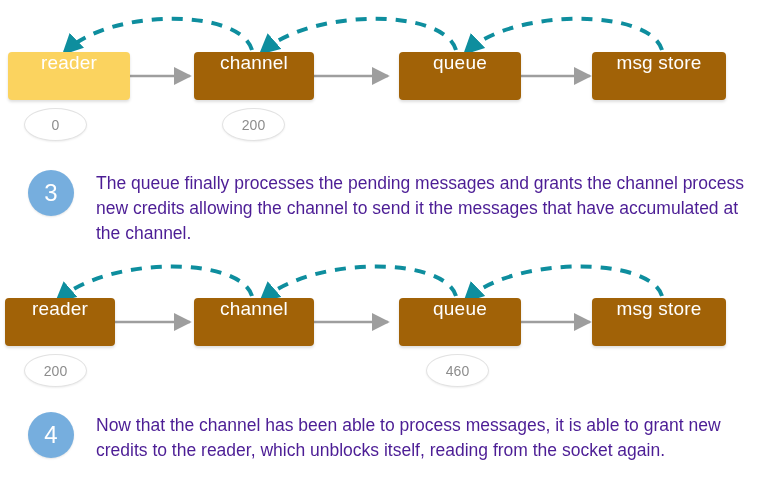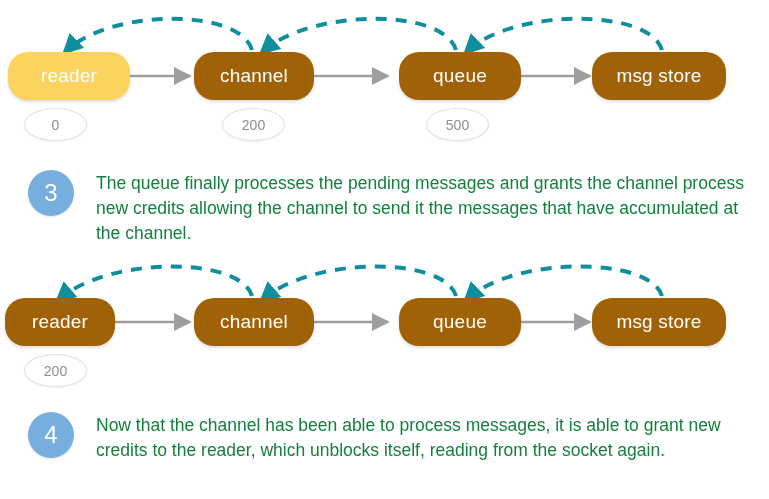--- a/index.html
+++ b/index.html
@@ -11,23 +11,23 @@
     position:relative;
   }
   .stage{position:absolute;left:0;top:0;width:769px;height:499px;}
 
   
   .arrows{position:absolute;left:0;top:0;width:769px;height:499px;pointer-events:none;}
 
   
   .node{
     position:absolute;
-    border-radius:20px;
+    border-radius:4px;
     box-sizing:border-box;
-    display:flex;align-items:center;justify-content:center;
+    display:flex;align-items:flex-start;justify-content:center;
     color:#ffffff;
     font-size:19px;
     letter-spacing:.2px;
     box-shadow:0 2px 3px rgba(0,0,0,.13);
     white-space:nowrap;
   }
   .node.green{background:#a16207;}
   .node.yellow{background:#fbd35f;}
 
   
@@ -49,21 +49,21 @@
     width:46px;height:46px;border-radius:50%;
     background:#76aede;
     color:#ffffff;
     font-size:24px;
     display:flex;align-items:center;justify-content:center;
     flex:0 0 auto;
     box-shadow:0 1px 2px rgba(0,0,0,.10);
   }
   .step-text{
     margin-left:22px;
-    color:#15803d;
+    color:#4c1d95;
     font-size:17.5px;
     line-height:25px;
     max-width:655px;
     padding-top:1px;
   }
 </style>
 </head>
 <body>
 
 <div class="stage">
@@ -115,23 +115,20 @@
   <div class="node green" style="left:592px;top:52px;width:134px;height:48px;">
     <span>msg store</span>
   </div>
 
   <div class="pill" style="left:24px;top:108px;width:63px;height:33px;">
     <span>0</span>
   </div>
   <div class="pill" style="left:222px;top:108px;width:63px;height:33px;">
     <span>200</span>
   </div>
-  <div class="pill" style="left:426px;top:108px;width:63px;height:33px;">
-    <span>500</span>
-  </div>
 
   <div class="step" style="left:28px;top:170px;">
     <div class="badge">
       <span>3</span>
     </div>
     <div class="step-text">The queue finally processes the pending messages and grants the channel process new credits allowing the channel to send it the messages that have accumulated at the channel.</div>
   </div>
 
   <div class="node green" style="left:5px;top:298px;width:110px;height:48px;">
     <span>reader</span>
@@ -142,20 +139,23 @@
   <div class="node green" style="left:399px;top:298px;width:122px;height:48px;">
     <span>queue</span>
   </div>
   <div class="node green" style="left:592px;top:298px;width:134px;height:48px;">
     <span>msg store</span>
   </div>
 
   <div class="pill" style="left:24px;top:354px;width:63px;height:33px;">
     <span>200</span>
   </div>
+  <div class="pill" style="left:426px;top:354px;width:63px;height:33px;">
+    <span>460</span>
+  </div>
 
   <div class="step" style="left:28px;top:412px;">
     <div class="badge">
       <span>4</span>
     </div>
     <div class="step-text">Now that the channel has been able to process messages, it is able to grant new credits to the reader, which unblocks itself, reading from the socket again.</div>
   </div>
 
 </div>
 

